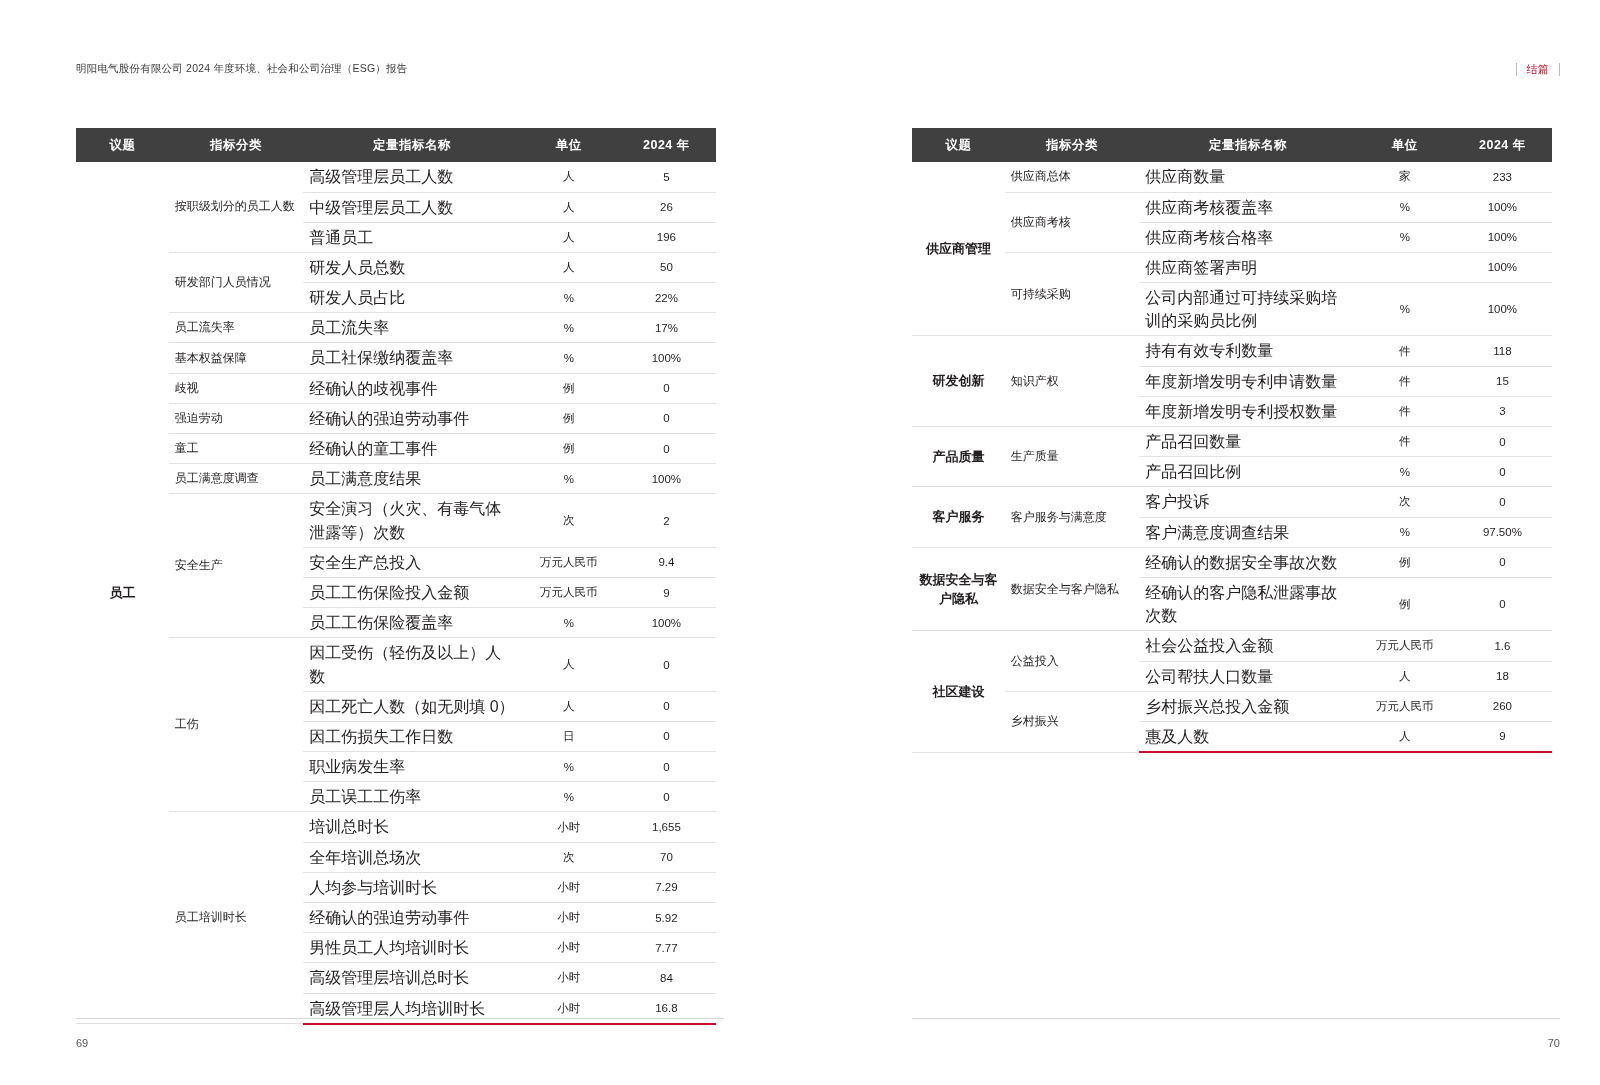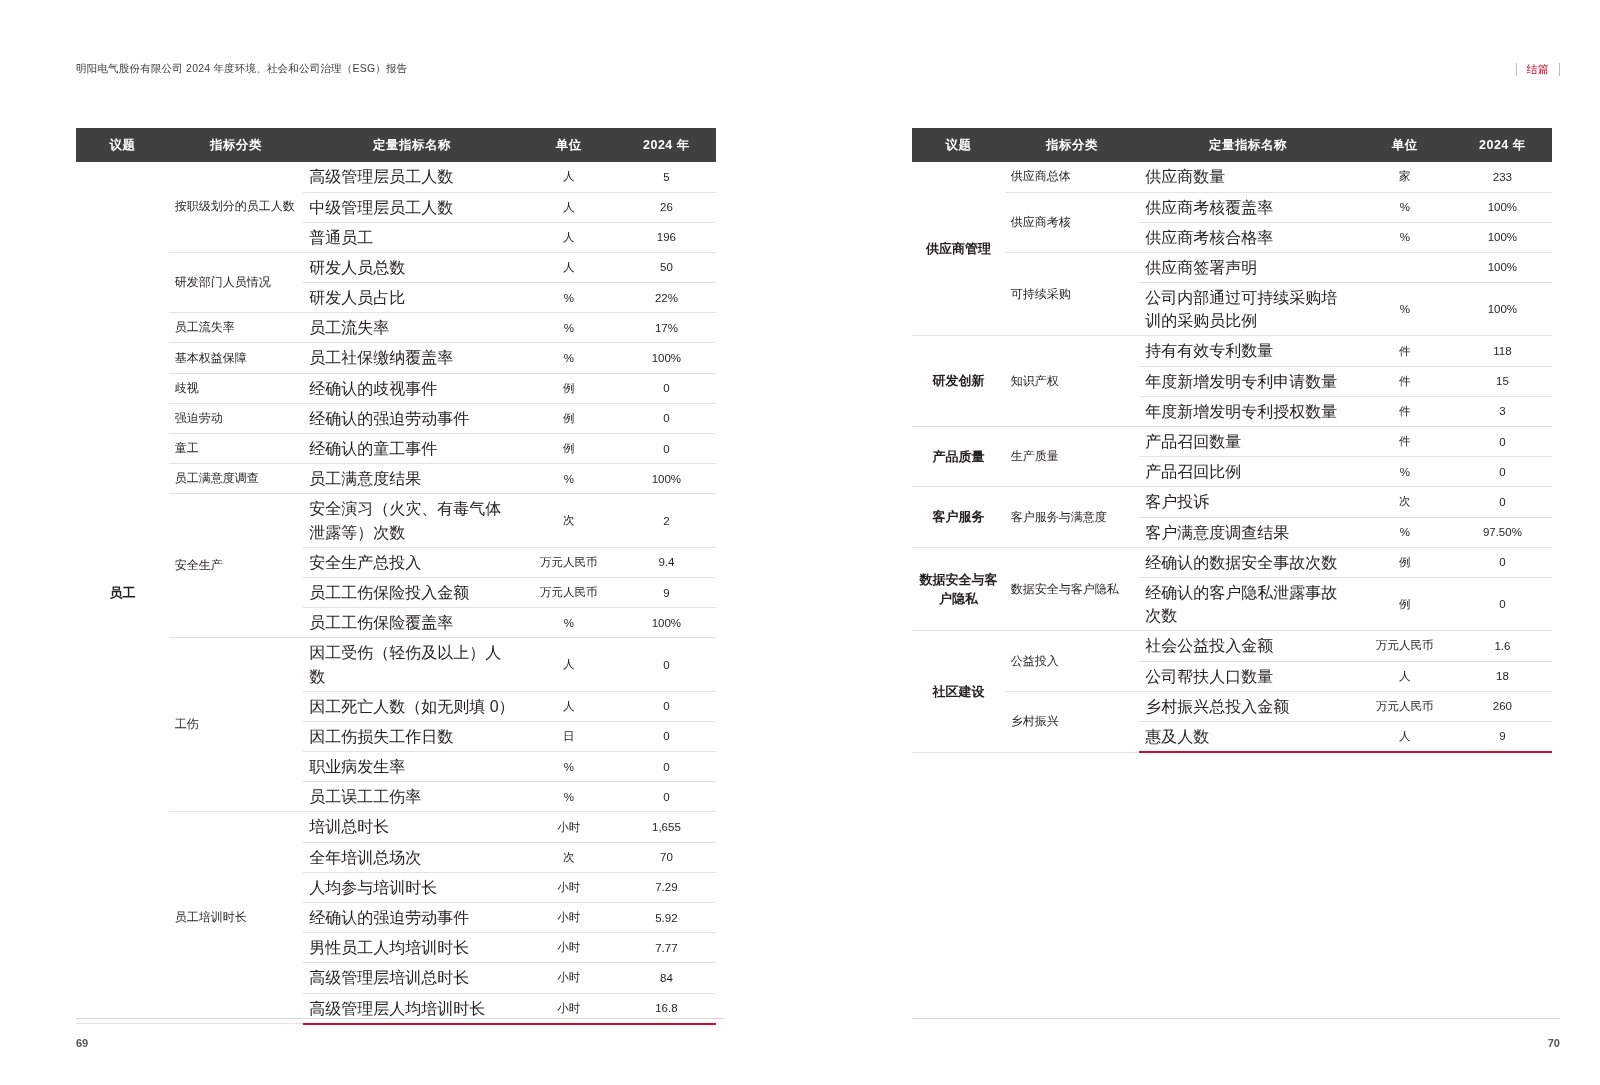--- a/index.html
+++ b/index.html
@@ -62,21 +62,20 @@
     height: 1px;
     background: #d8d8d8;
   }
   .sheet-left .footer-rule { left: 76px; right: 76px; }
   .sheet-right .footer-rule { left: 76px; right: 76px; }
   .pagenum {
     position: absolute;
     bottom: 36px;
     font-size: 11px;
     color: #555;
-    font-weight: bold;
   }
   .pagenum-left { left: 76px; }
   .pagenum-right { right: 76px; }
 
   
   .tbl-wrap {
     position: absolute;
     top: 128px;
   }
   .sheet-left .tbl-wrap { left: 76px; width: 640px; }

